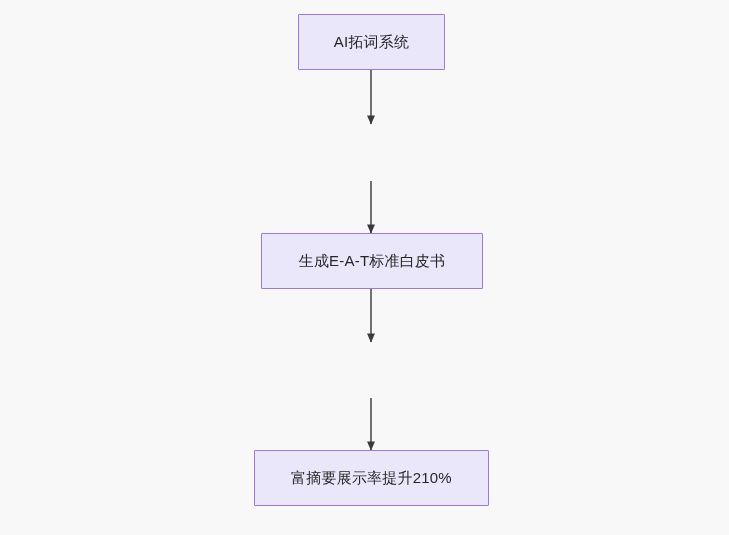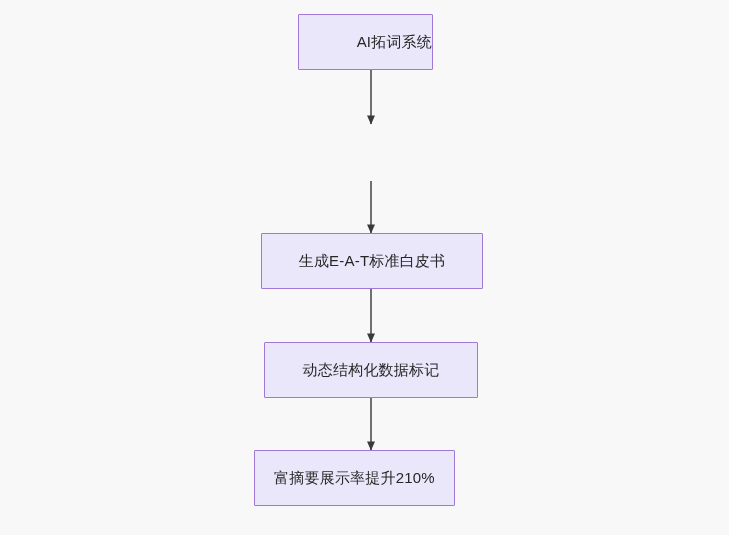--- a/index.html
+++ b/index.html
@@ -64,30 +64,27 @@
       <line x1="371" y1="181" x2="371" y2="233" stroke="#707070" stroke-width="2" marker-end="url(#arrowhead)"></line>
     </g>
     <g>
       <line x1="371" y1="289" x2="371" y2="342" stroke="#707070" stroke-width="2" marker-end="url(#arrowhead)"></line>
     </g>
     <g>
       <line x1="371" y1="398" x2="371" y2="450" stroke="#707070" stroke-width="2" marker-end="url(#arrowhead)"></line>
     </g>
   </svg>
 
-  <div class="node" id="node-1" style="left: 298px; top: 14px; width: 135px; height: 56px; background: rgb(235, 231, 251); border-color: rgb(159, 121, 212); color: rgb(38, 38, 38); justify-content: flex-end;">
+  <div class="node" id="node-1" style="left: 298px; top: 14px; width: 147px; height: 56px; background: rgb(235, 231, 251); border-color: rgb(159, 121, 212); color: rgb(38, 38, 38);">
     <span class="node-label">AI拓词系统</span>
   </div>
 
 
   <div class="node" id="node-3" style="left: 261px; top: 233px; width: 222px; height: 56px; background: rgb(235, 231, 251); border-color: rgb(159, 121, 212); color: rgb(38, 38, 38);">
     <span class="node-label">生成E-A-T标准白皮书</span>
   </div>
 
-  <div class="node" id="node-4" style="left: 264px; top: 342px; width: 214px; height: 56px; background: rgb(235, 231, 251); border-color: rgb(159, 121, 212); color: rgb(38, 38, 38);">
-    <span class="node-label">动态结构化数据标记</span>
-  </div>
 
-  <div class="node" id="node-5" style="left: 254px; top: 450px; width: 201px; height: 56px; background: rgb(235, 231, 251); border-color: rgb(159, 121, 212); color: rgb(38, 38, 38);">
+  <div class="node" id="node-5" style="left: 254px; top: 450px; width: 235px; height: 56px; background: rgb(235, 231, 251); border-color: rgb(159, 121, 212); color: rgb(38, 38, 38);">
     <span class="node-label">富摘要展示率提升210%</span>
   </div>
 
 </div>
 
 </body></html>

